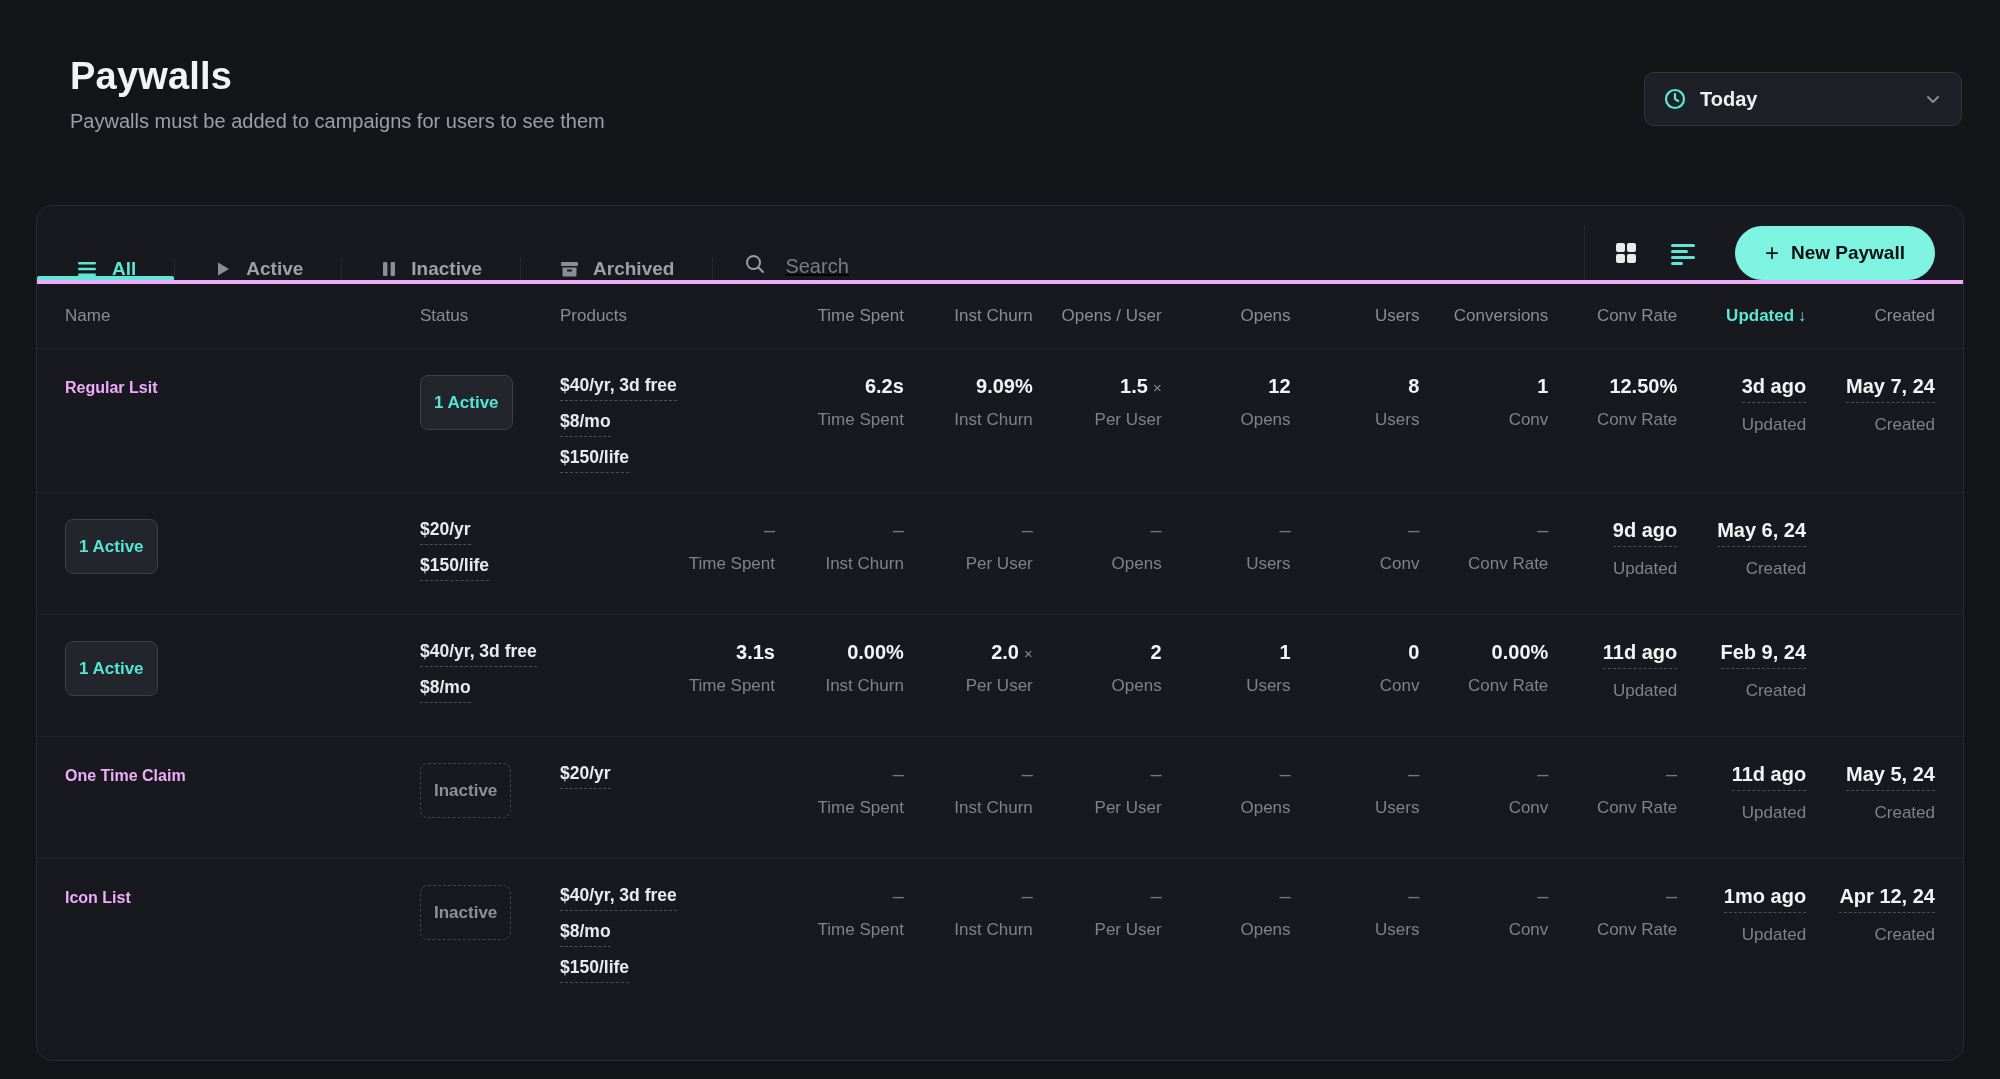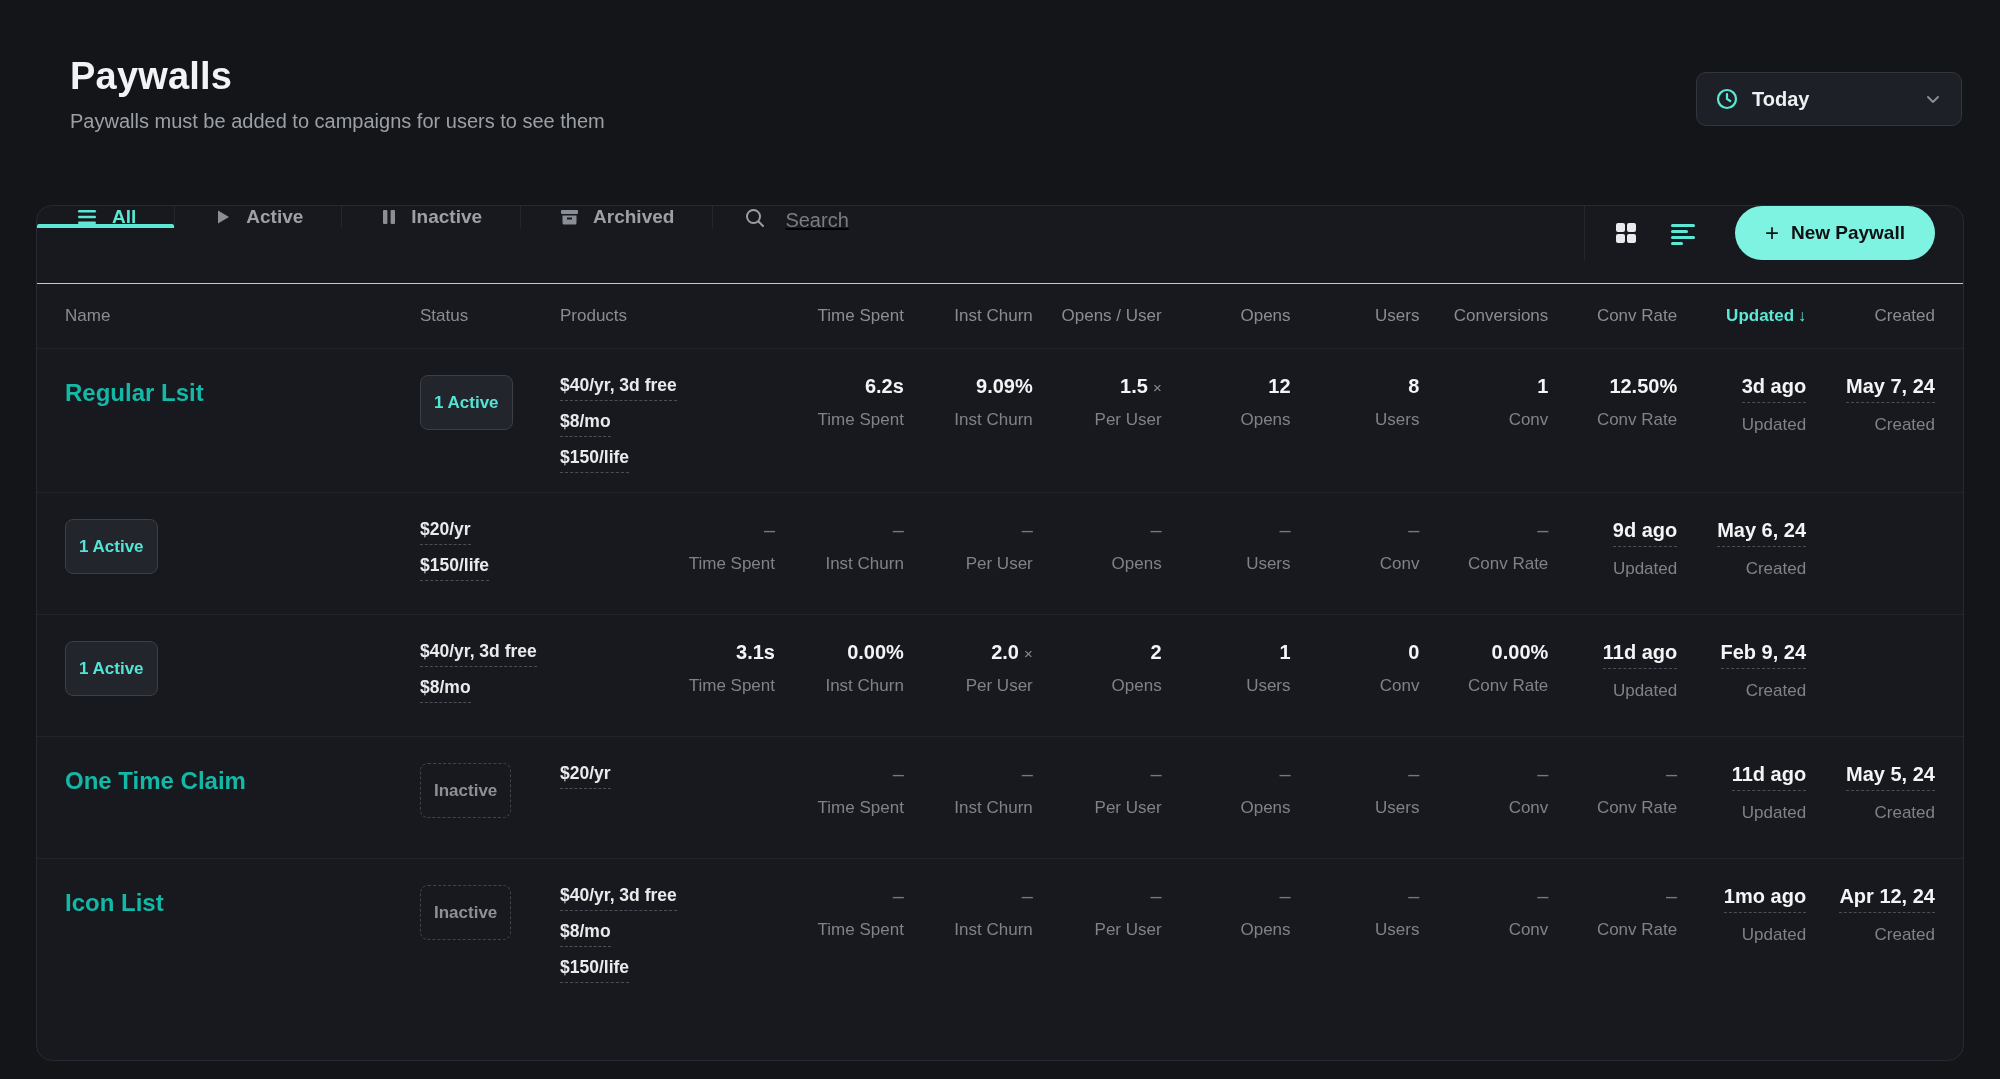--- a/index.html
+++ b/index.html
@@ -4,32 +4,32 @@
 <style>
   * { margin:0; padding:0; box-sizing:border-box; }
   html,body { width:2000px; height:1079px; background:#141519; overflow:hidden;
               font-family:"Liberation Sans", sans-serif; -webkit-font-smoothing:antialiased; }
 
   
   .page-head { position:absolute; left:70px; top:55px; }
   .page-title { font-size:38px; font-weight:700; color:#f1f3f4; letter-spacing:.2px; }
   .page-subtitle { margin-top:12px; font-size:20px; color:#9ba0a6; }
 
-  .date-filter { position:absolute; right:38px; top:72px; width:266px; height:54px;
+  .date-filter { position:absolute; right:38px; top:72px; width:318px; height:54px;
                  background:#1d2026; border:1px solid #32363d; border-radius:10px;
                  display:flex; align-items:center; padding:0 18px; cursor:pointer; }
   .date-filter .df-label { font-size:20px; font-weight:600; color:#eef0f2; margin-left:13px; flex:1; }
   .df-clock svg, .df-chev svg { display:block; }
 
   
   .panel { position:absolute; left:36px; top:205px; width:1928px; height:856px;
            background:#17191e; border:1px solid #272a30; border-radius:16px; overflow:hidden; }
 
   
-  .toolbar { height:78px; display:flex; align-items:flex-start; border-bottom:1px solid #f0abfc; }
+  .toolbar { height:78px; display:flex; align-items:flex-end; border-bottom:4px solid #f0abfc; }
   .tabs { display:flex; }
   .tab { position:relative; display:flex; align-items:center; gap:13px; padding:0 38px;
          border-right:1px solid #24262b; cursor:pointer; }
   .tab .tab-label { font-size:19px; font-weight:600; color:#9da0a5; }
   .tab .tab-icon  { display:flex; align-items:center; }
   .tab.active .tab-label { color:#5ce8d5; }
   .tab.active::after { content:""; position:absolute; left:0; right:0; bottom:0; height:4px;
                        background:#5ce8d5; border-radius:2px 2px 0 0; }
   .search-box { flex:1; display:flex; align-items:center; padding:0 30px; gap:18px;text-decoration:underline; }
   .search-box input { background:transparent; border:0; outline:none; font-size:20px;
@@ -47,21 +47,21 @@
   
   .grid-row { display:grid; grid-template-columns:355px 140px 215px repeat(9, 1fr);
               padding:0 28px; }
   .thead { height:64px; align-items:center; }
   .th { font-size:17px; color:#898d93; }
   .th.num { text-align:right; }
   .th.sorted { color:#5ce8d5; font-weight:600; }
   .th .sort-arrow { font-size:16px; margin-left:4px; }
 
   .trow { border-top:1px solid #222429; padding-top:26px; padding-bottom:24px; min-height:122px; }
-  .cell-name { font-size:24px; font-weight:700; color:#14b8a6; padding-top:4px; }
+  .cell-name { font-size:16px; font-weight:700; color:#f0abfc; padding-top:4px; }
   .badge { display:inline-block; font-size:17px; font-weight:600; padding:18px 13px;
            border-radius:8px; line-height:1; }
   .badge.active { color:#52e5d6; background:#22262c; border:1px solid #3a4046; }
   .badge.inactive { color:#8d9096; background:transparent; border:1px dashed #3f444b; }
   .product { font-size:17.5px; font-weight:600; color:#e8eaec; margin-bottom:15px; }
   .product:last-child { margin-bottom:0; }
   .dashed-u { border-bottom:1px dashed #4a4e55; padding-bottom:5px; }
   .metric { text-align:right; }
   .metric .val { font-size:20px; font-weight:700; color:#f2f4f5; }
   .metric .val.empty { color:#75787e; font-weight:400; }

